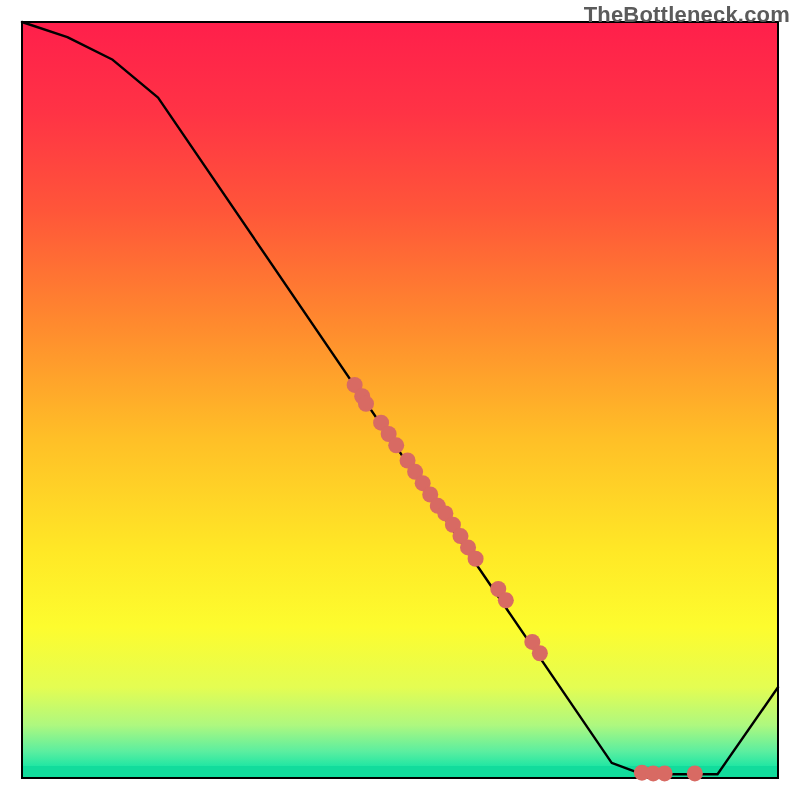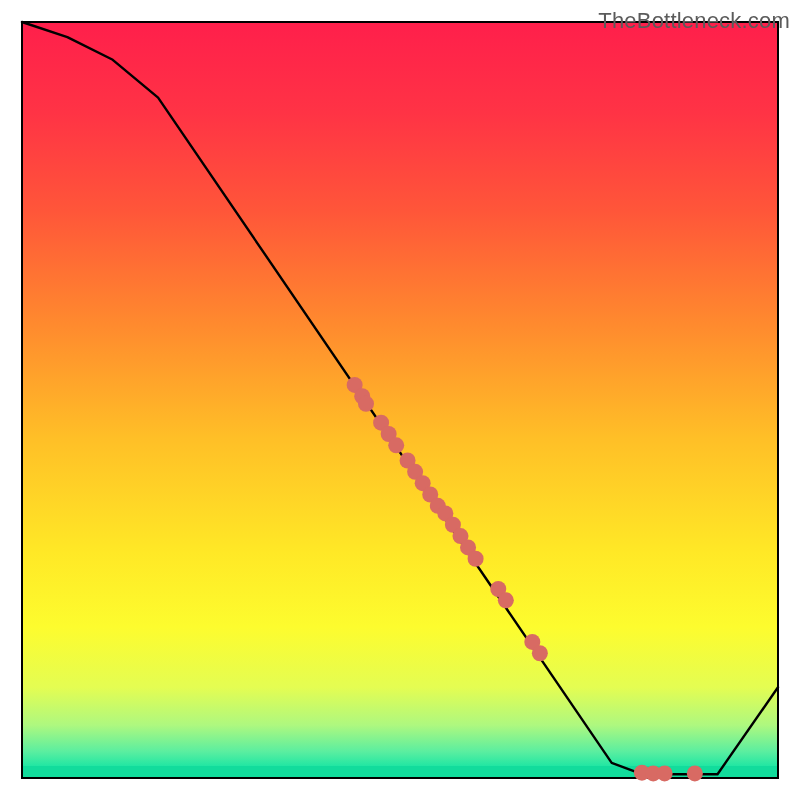--- a/index.html
+++ b/index.html
@@ -16,24 +16,24 @@
     width: 800px;
     height: 800px;
   }
   svg {
     position: absolute;
     top: 0;
     left: 0;
   }
   .watermark {
     position: absolute;
-    top: 8px;
+    top: 2px;
     right: 10px;
     font-size: 22px;
-    font-weight: 400;
+    font-weight: 700;
     color: #5b5b5b;
     letter-spacing: 0.2px;
     user-select: none;
   }
 </style>
 </head>
 <body>
 <div class="stage">
   <svg id="chart-svg" width="800" height="800" viewBox="0 0 800 800">
       <defs>

